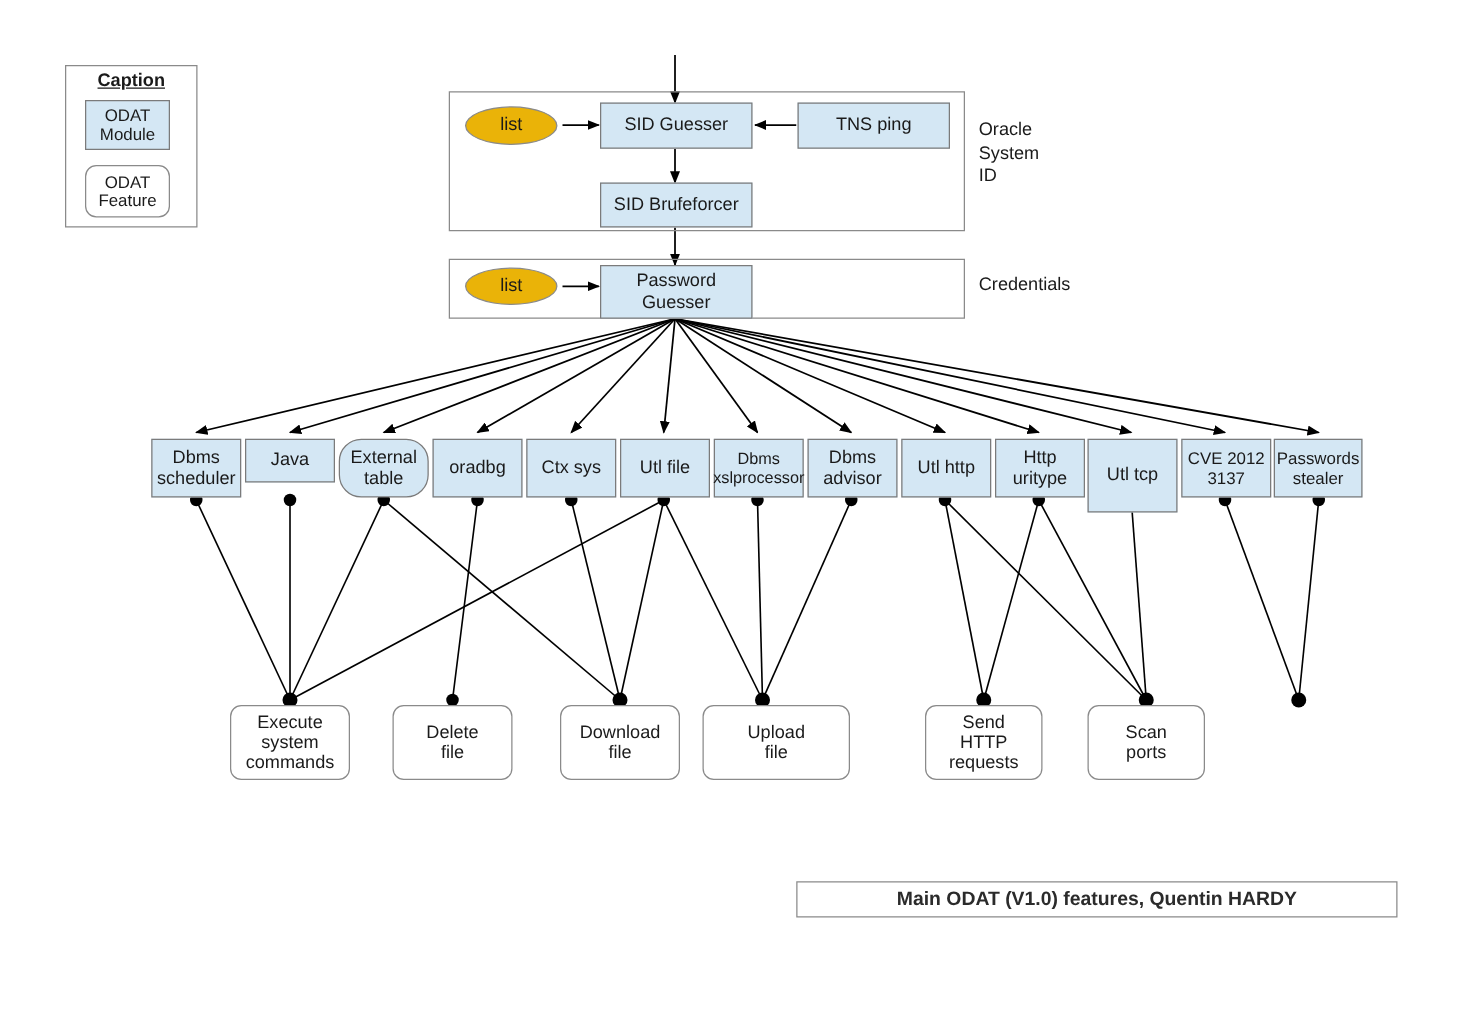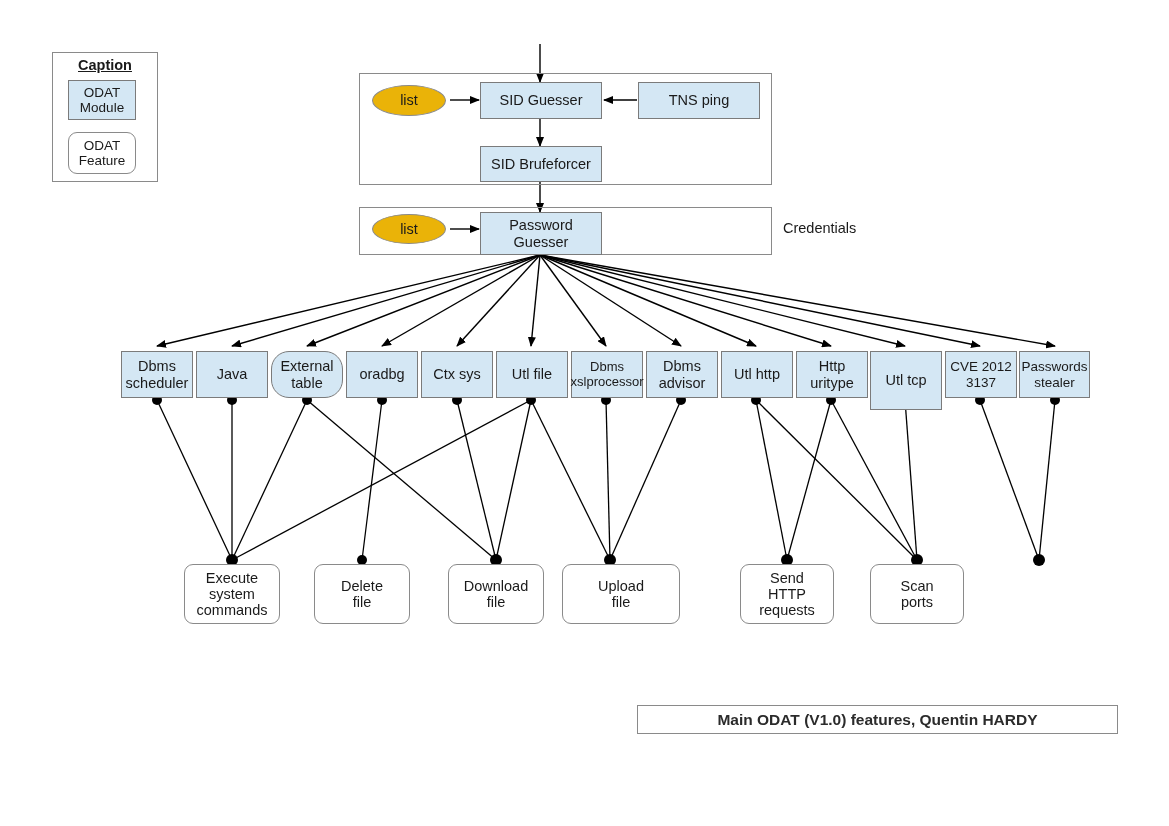--- a/index.html
+++ b/index.html
@@ -158,20 +158,25 @@
     </div>
   </div>
   <div class="node feat caption-feat caption-sm">
     <div>
       <div>ODAT</div>
       <div>Feature</div>
     </div>
   </div>
 
   <div class="group" style="left:359px;top:73px;width:413px;height:112px;"></div>
+  <div class="grouplabel" style="left:783px;top:95px;width:90px;">
+    <div>Oracle</div>
+    <div>System</div>
+    <div>ID</div>
+  </div>
 
   <div class="node ellipse" style="left:372px;top:85px;width:74px;height:31px;">
     <span>list</span>
   </div>
   <div class="node mod" style="left:480px;top:82px;width:122px;height:37px;">
     <span>SID Guesser</span>
   </div>
   <div class="node mod" style="left:638px;top:82px;width:122px;height:37px;">
     <span>TNS ping</span>
   </div>
@@ -193,21 +198,21 @@
       <div>Guesser</div>
     </div>
   </div>
 
   <div class="node mod" style="left:121px;top:351px;width:72px;height:47px;">
     <div>
         <div>Dbms</div>
          <div>scheduler</div>
       </div>
   </div>
-  <div class="node mod" style="left:196px;top:351px;width:72px;height:47px;text-align:right;">
+  <div class="node mod" style="left:196px;top:351px;width:72px;height:35px;text-align:right;">
     <div>
         <div>Java</div>
       </div>
   </div>
   <div class="node mod" style="left:271px;top:351px;width:72px;height:47px;border-radius:18px;">
     <div>
         <div>External</div>
          <div>table</div>
       </div>
   </div>

